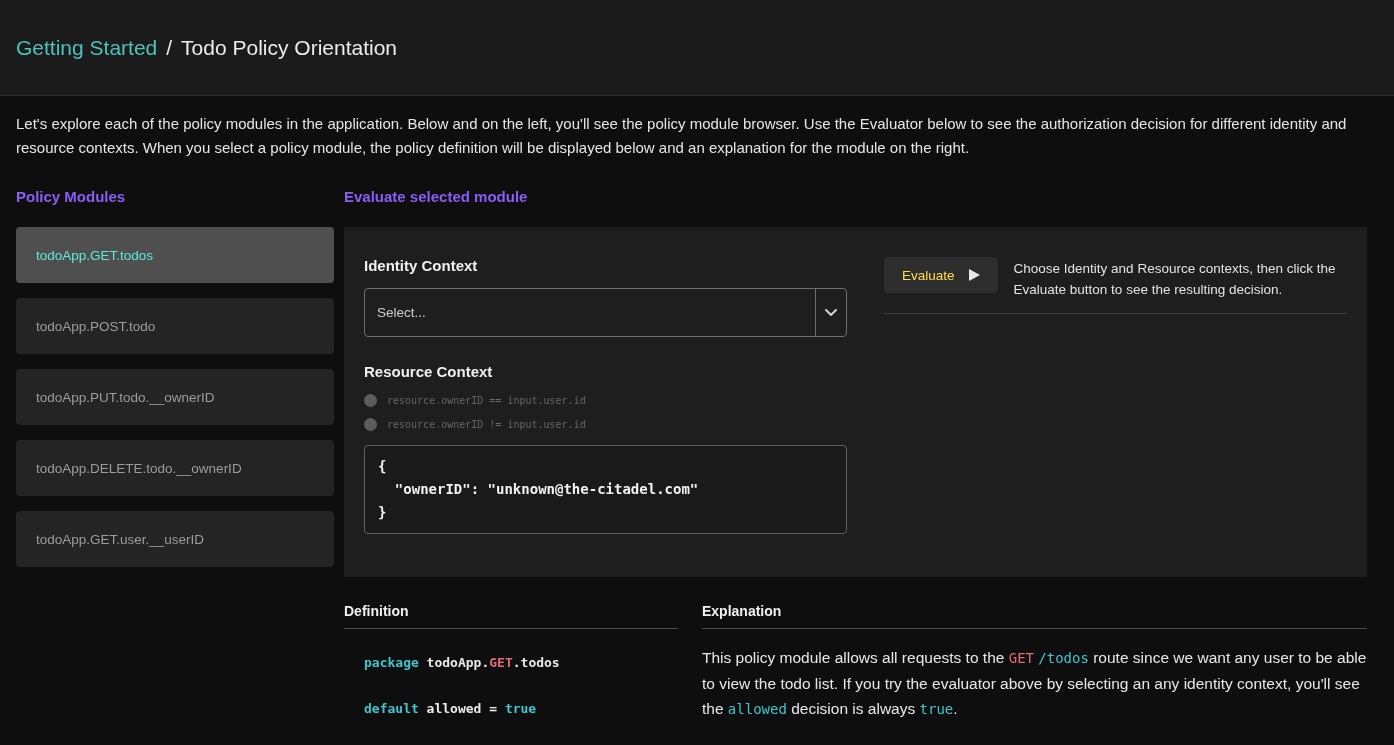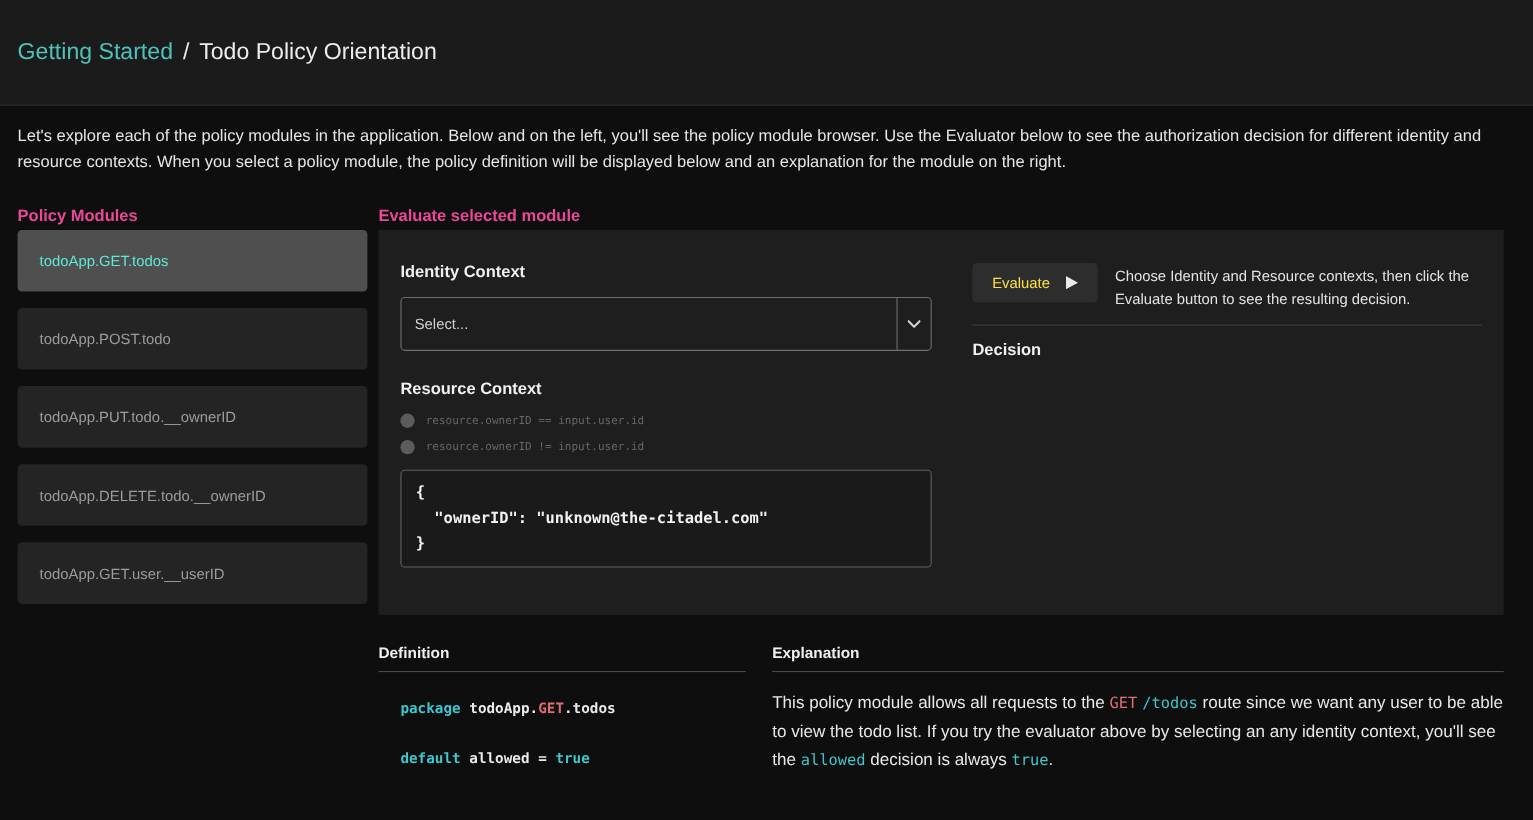--- a/index.html
+++ b/index.html
@@ -25,21 +25,21 @@
     border-bottom:1px solid #2e2e2e;
     display:flex;align-items:center;padding-left:16px;
   }
   h1{font-size:21px;font-weight:400;margin:0;color:#ececec;}
   .crumb{color:var(--accent-teal);cursor:pointer;text-decoration:none;}
   .crumb-sep{margin:0 9px;color:#ececec;}
   
   main{padding:16px 27px 0 16px;}
   .intro{font-size:15px;line-height:24px;margin:0 0 28px 0;color:#e6e6e6;}
   .content{display:flex;}
-  .col-heading{font-size:15px;font-weight:700;margin:0 0 4px 0;color:#ec4899;}
+  .col-heading{font-size:15px;font-weight:700;margin:0 0 22px 0;color:#8b5cf6;}
   
   .modules-col{width:318px;flex-shrink:0;margin-right:10px;}
   .module-item{
     height:56px;border-radius:4px;background:#242424;
     display:flex;align-items:center;padding:0 20px;margin-bottom:15px;
     font-size:13.5px;color:#9c9c9c;cursor:pointer;
   }
   .module-item.selected{background:var(--selected-module-bg);color:#5eead4;}
   
   .eval-col{flex:1;min-width:0;}
@@ -167,21 +167,20 @@
           <div class="eval-row">
             <button class="eval-btn">
               <span>Evaluate</span>
               <svg width="11" height="12" viewBox="0 0 11 12">
                   <path d="M0 0l11 6-11 6z" fill="#eaeaea"></path>
                 </svg>
             </button>
             <p class="eval-help">Choose Identity and Resource contexts, then click the Evaluate button to see the resulting decision.</p>
           </div>
           <hr class="panel-divider">
-          <h3 class="sub-heading">Decision</h3>
           <div class="decision-area"></div>
         </div>
       </div>
 
       <div class="bottom">
         <div class="def-col">
           <h3 class="bottom-heading">Definition</h3>
           <hr class="rule">
           <div class="def-code" id="definition-code">
               <div class="code-line"><span class="tok-keyword">package</span><span class="tok-plain"> todoApp.</span><span class="tok-method">GET</span><span class="tok-plain">.todos</span></div>

